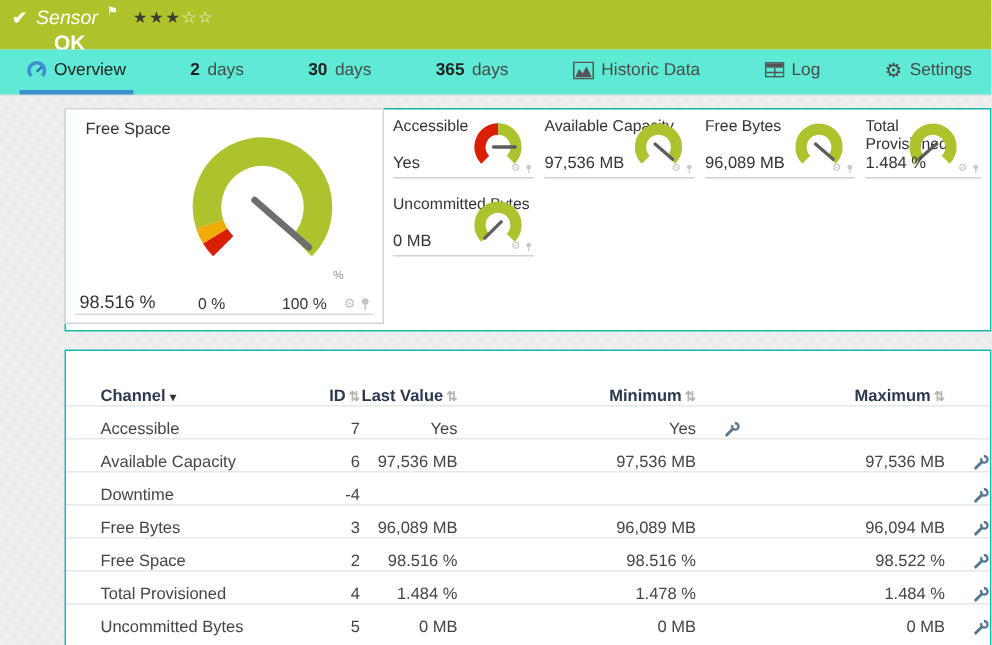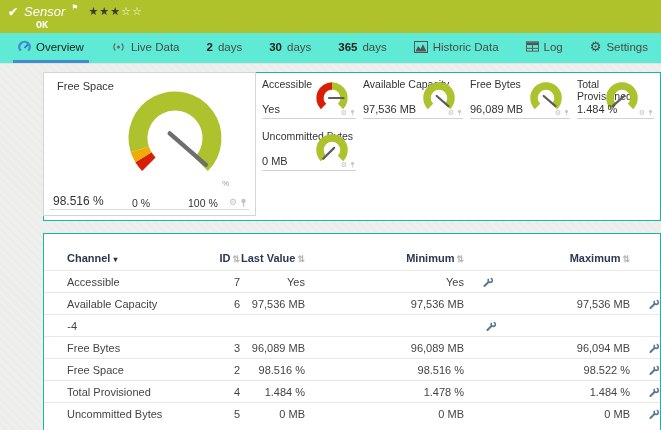--- a/index.html
+++ b/index.html
@@ -13,21 +13,21 @@
   
   .topbar { position:absolute; left:0; top:0; width:661px; height:33px; background:#afc22b; color:#fff; }
   .topbar-row { position:absolute; left:8px; top:4px; display:flex; align-items:center; gap:6px; white-space:nowrap; }
   .check { font-size:12px; font-weight:bold; }
   .sensor-kind { font-style:italic; font-size:13px; }
   .sensor-title { font-weight:bold; font-size:13px; letter-spacing:0.2px; }
   .flag { font-size:8px; position:relative; top:-4px; }
   .stars { font-size:11px; letter-spacing:1px; margin-left:4px; }
   .stars .filled { color:#3c3c34; }
   .stars .empty { color:#f6f8e4; }
-  .status-ok { position:absolute; left:36px; top:20px; font-size:10px; font-weight:bold; color:#fff;font-family:Liberation Mono, monospace; }
+  .status-ok { position:absolute; left:36px; top:20px; font-size:14px; font-weight:bold; color:#fff; }
   
   .tabbar { position:absolute; left:0; top:33px; width:661px; height:31px; background:#5eead4;
             border-bottom:1px solid #e2e2df; display:flex; justify-content:space-between;
             align-items:stretch; padding:0 8px 0 13px; }
   .tab { display:flex; align-items:center; gap:5px; font-size:11.5px; color:#4a4a4a;
          padding:0 5px; cursor:pointer; border-bottom:3px solid transparent; }
   .tab.active { border-bottom-color:#3e8ed0; color:#222; }
   .tab .num { font-weight:bold; color:#222; }
   .tab svg { display:block; }
   .gear-glyph { font-size:13px; color:#444; line-height:1; }
@@ -53,21 +53,21 @@
            grid-template-columns:94px 100px 100px 1fr; column-gap:7px; row-gap:9px; }
   .tile { position:relative; height:43px; border-bottom:1px solid #d2d2cf; }
   .tile .g-label { font-size:10.5px; color:#333; padding-top:2px; display:block; }
   .tile svg.small { position:absolute; right:4px; top:2px; }
   .tile.wide svg.small { right:12px; }
   .tile .g-value { position:absolute; left:0; bottom:3px; font-size:11px; color:#333; }
   .tile .meta-icons { right:1px; bottom:2px; font-size:7px; }
   .tile.row2 { grid-row:2; grid-column:1; }
   
   .ctable { padding-top:12px; font-size:11px; }
-  .trow { display:flex; align-items:center; height:22px; border-top:1px solid #e8e8e5; }
+  .trow { display:flex; align-items:flex-end; height:22px; border-top:1px solid #e8e8e5; }
   .trow.head { height:24px; border-top:none; font-weight:bold; color:#2b3850; }
   .c-ch  { width:163px; padding-left:23px; }
   .c-id  { width:33px;  text-align:right; }
   .c-lv  { width:65px;  text-align:right; }
   .c-min { width:159px; text-align:right; }
   .c-max { width:166px; text-align:right; }
   .c-set { flex:1; padding-left:19px; display:flex; align-items:center; }
   .sort { color:#b4b4b0; font-size:9px; margin-left:2px; }
   .sort-active { color:#333; font-size:8px; margin-left:3px; }
   .head .hcell { white-space:nowrap; }
@@ -87,29 +87,20 @@
 
 <div class="tabbar">
   <div class="tab active">
     <span>
         <svg width="13" height="13" viewBox="0 0 14 14">
           <path d="M3 11.5 A5.6 5.6 0 1 1 11 11.5" fill="none" stroke="#3e8ed0" stroke-width="2.6"></path>
           <line x1="7" y1="8.5" x2="10.6" y2="5" stroke="#2a6faf" stroke-width="1.7"></line>
         </svg>
       </span>
     <span>Overview</span>
-  </div>
-  <div class="tab">
-    <span>
-        <svg width="15" height="12" viewBox="0 0 16 12">
-          <circle cx="8" cy="6" r="1.6" fill="#666"></circle>
-          <path d="M4.6 2.3 A5.2 5.2 0 0 0 4.6 9.7 M11.4 2.3 A5.2 5.2 0 0 1 11.4 9.7" stroke="#666" fill="none" stroke-width="1.3"></path>
-        </svg>
-      </span>
-    <span>Live Data</span>
   </div>
   <div class="tab">
     <span class="num">2</span>
     <span>days</span>
   </div>
   <div class="tab">
     <span class="num">30</span>
     <span>days</span>
   </div>
   <div class="tab">
@@ -285,20 +276,21 @@
       <span class="c-max">97,536 MB</span>
       <span class="c-set">
           <svg width="11" height="12" viewBox="0 0 12 12">
             <path d="M1.6 10.4 L6 6" stroke="#5a7790" stroke-width="2.2" stroke-linecap="round"></path>
             <circle cx="7.9" cy="4.1" r="2.3" fill="none" stroke="#5a7790" stroke-width="1.7" stroke-dasharray="8 2.2 20"></circle>
           </svg>
         </span>
     </div>
 
     <div class="trow">
+      <span class="c-ch">Downtime</span>
       <span class="c-id">-4</span>
       <span class="c-lv"></span>
       <span class="c-min"></span>
       <span class="c-max"></span>
       <span class="c-set">
           <svg width="11" height="12" viewBox="0 0 12 12">
             <path d="M1.6 10.4 L6 6" stroke="#5a7790" stroke-width="2.2" stroke-linecap="round"></path>
             <circle cx="7.9" cy="4.1" r="2.3" fill="none" stroke="#5a7790" stroke-width="1.7" stroke-dasharray="8 2.2 20"></circle>
           </svg>
         </span>

